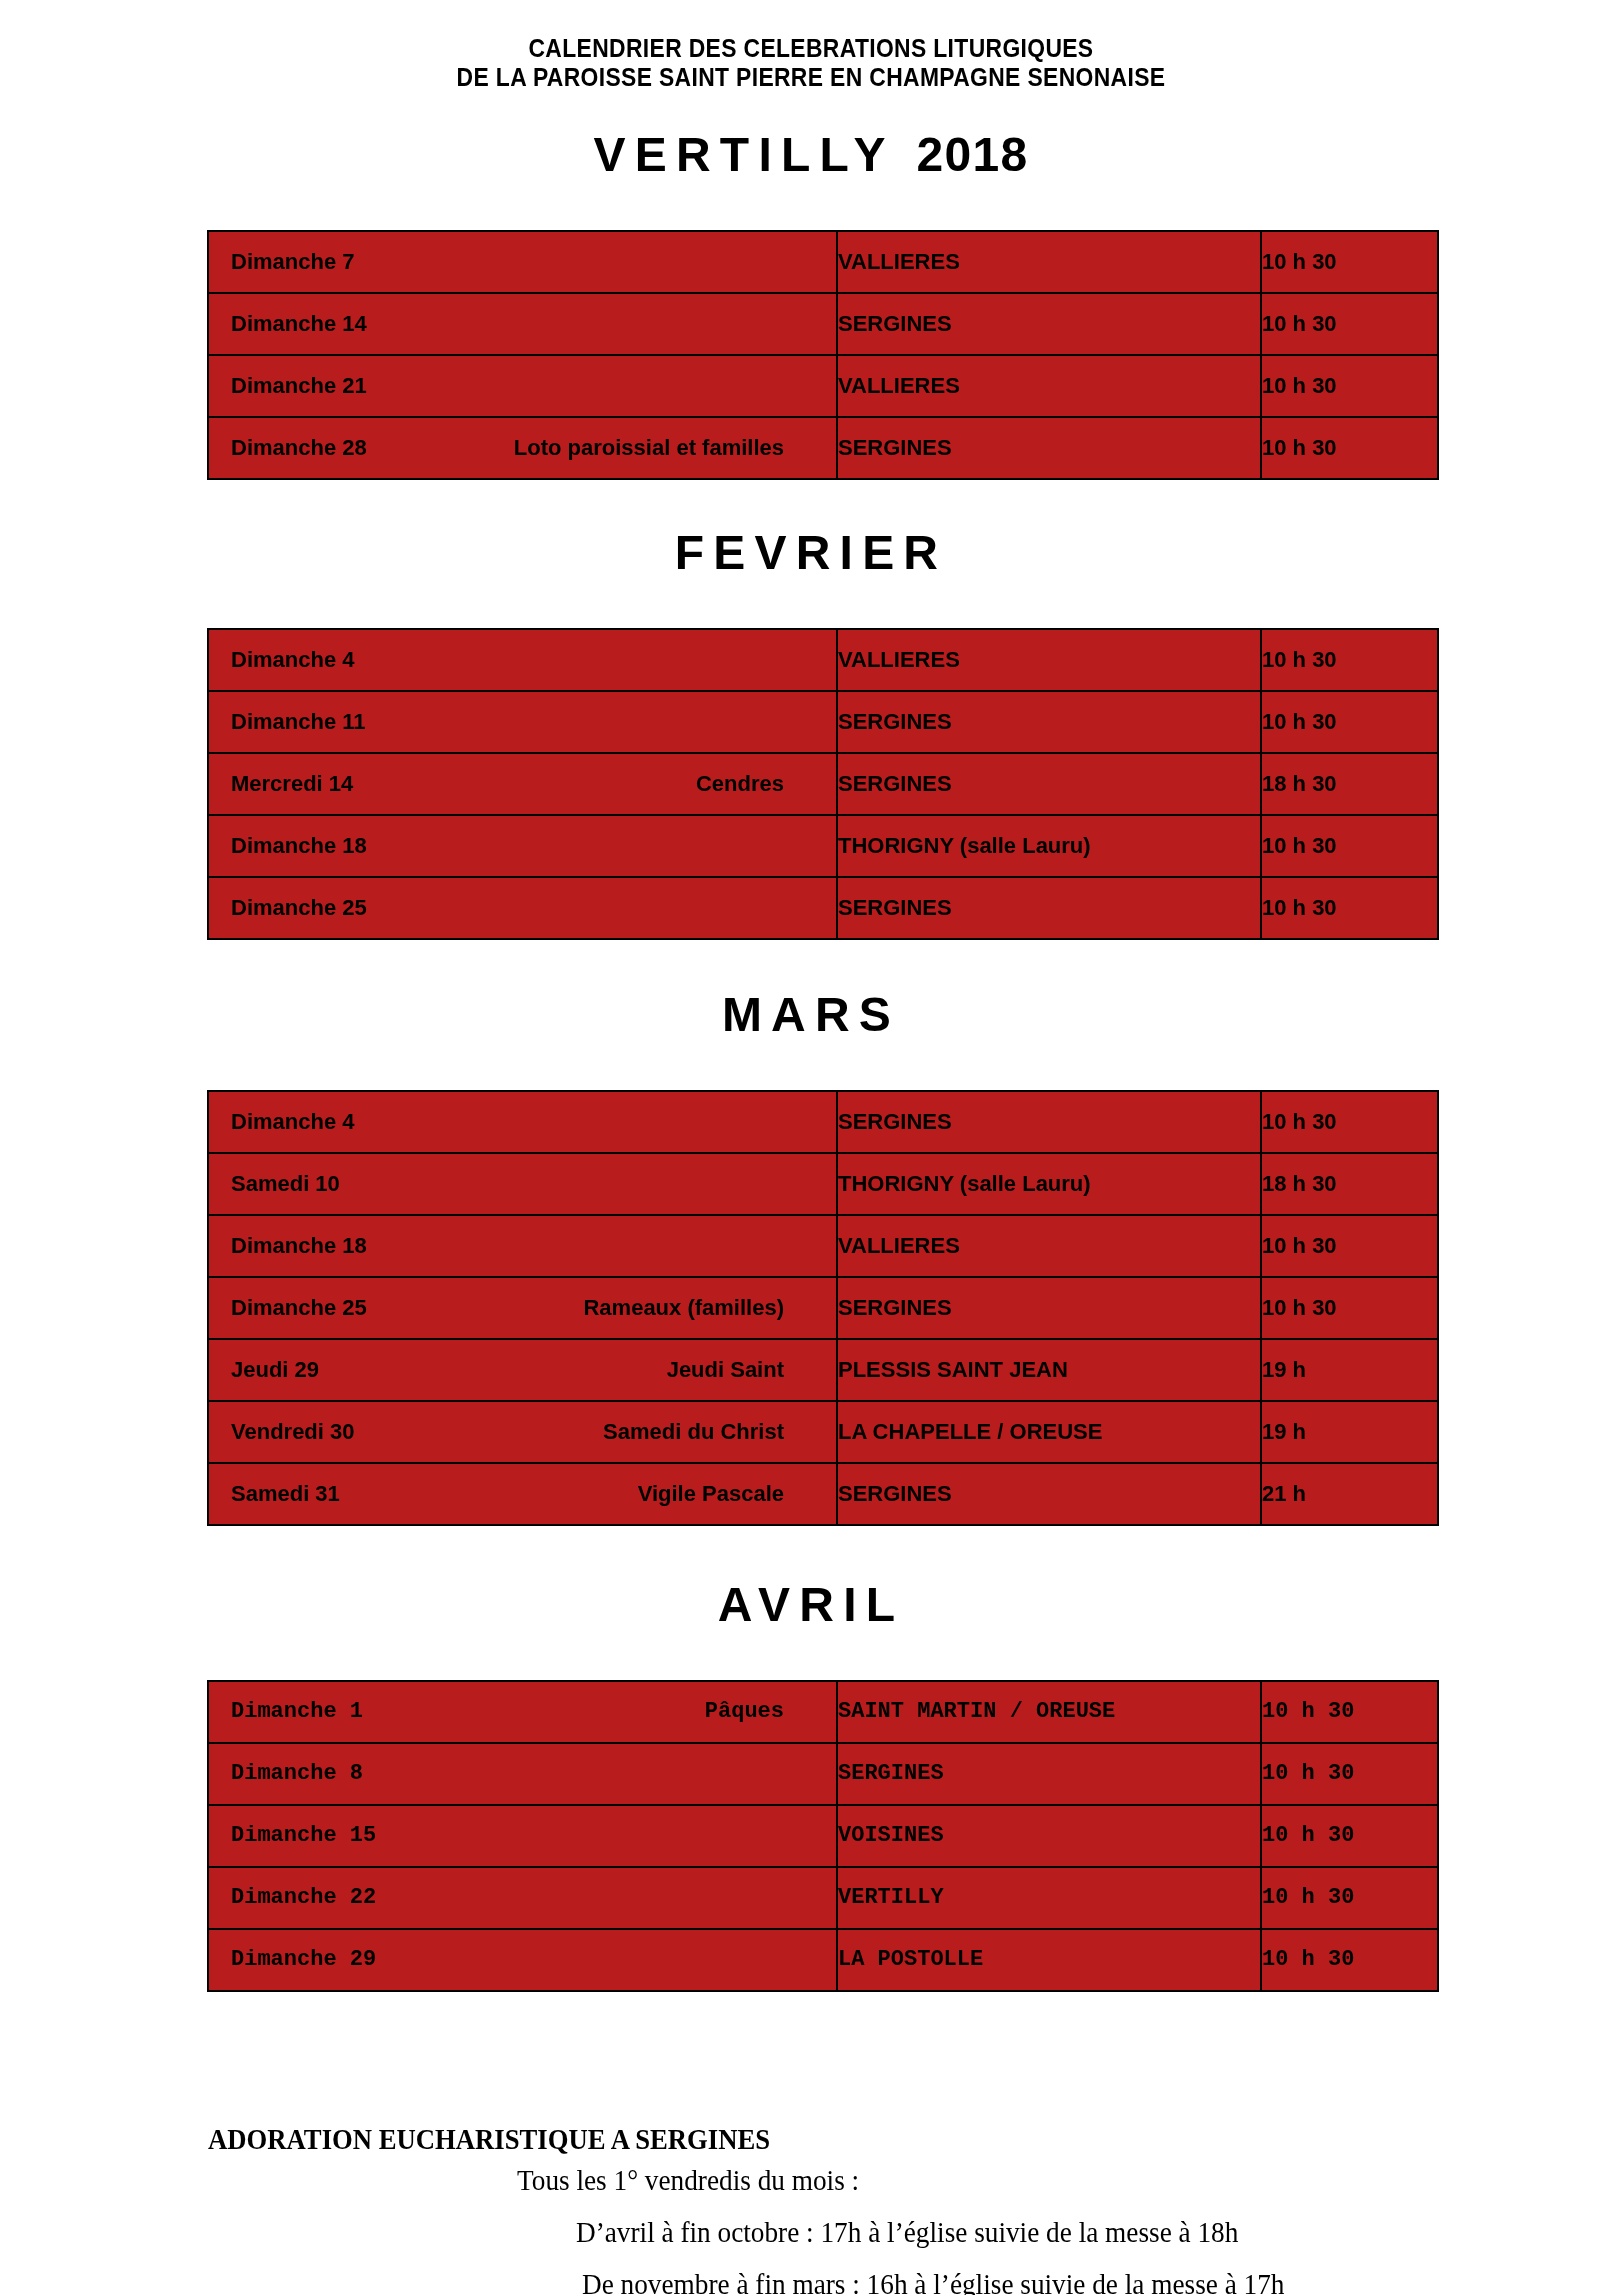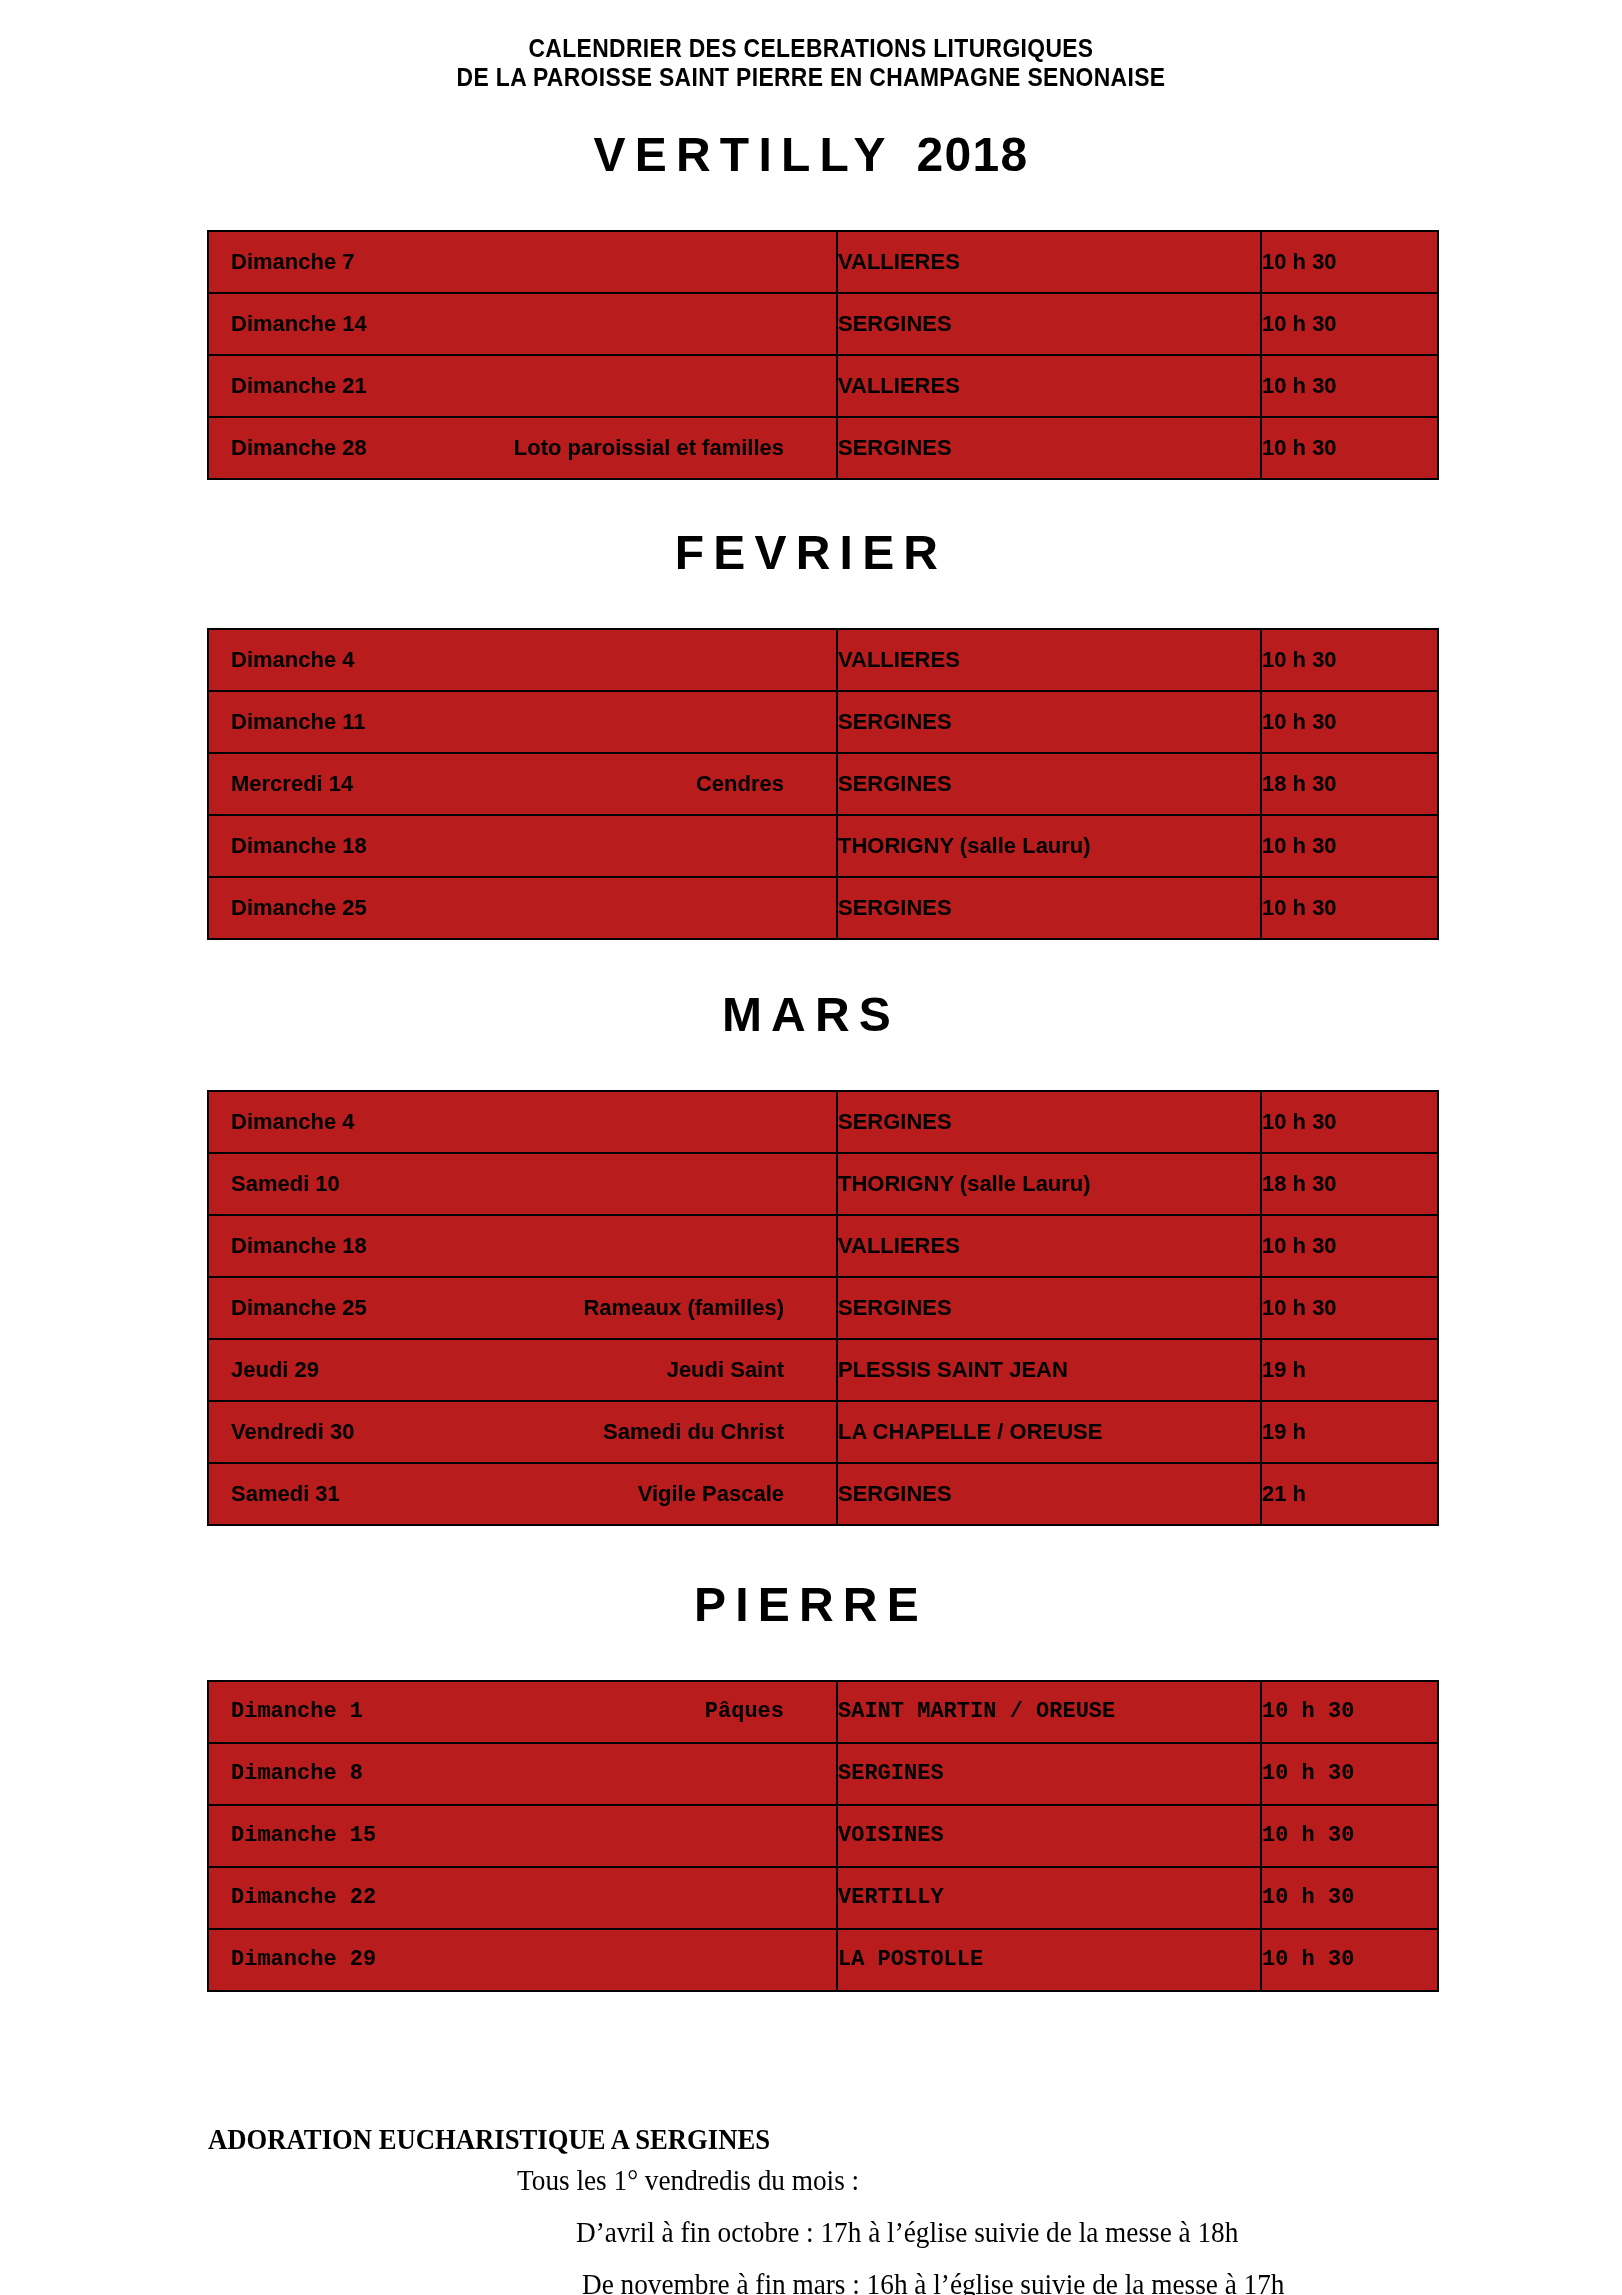--- a/index.html
+++ b/index.html
@@ -283,21 +283,21 @@
           <tr>
             <td class="c-day">
               <span class="day">Samedi  31</span>
               <span class="evt">Vigile Pascale</span>
             </td>
             <td class="c-place">SERGINES</td>
             <td class="c-time">21 h</td>
           </tr>
         </tbody>
       </table>
-      <div class="month-title" style="top: 1577px;"><span>PIERRE</span></div>
+      <div class="month-title" style="top: 1577px;"><span>AVRIL</span></div>
       <table class="cal" style="top: 1680px; left: 207px; font-family: Liberation Mono, monospace;">
         <tbody>
           <tr>
             <td class="c-day">
               <span class="day">Dimanche 1</span>
               <span class="evt">Pâques</span>
             </td>
             <td class="c-place">SAINT MARTIN / OREUSE</td>
             <td class="c-time">10 h 30</td>
           </tr>

